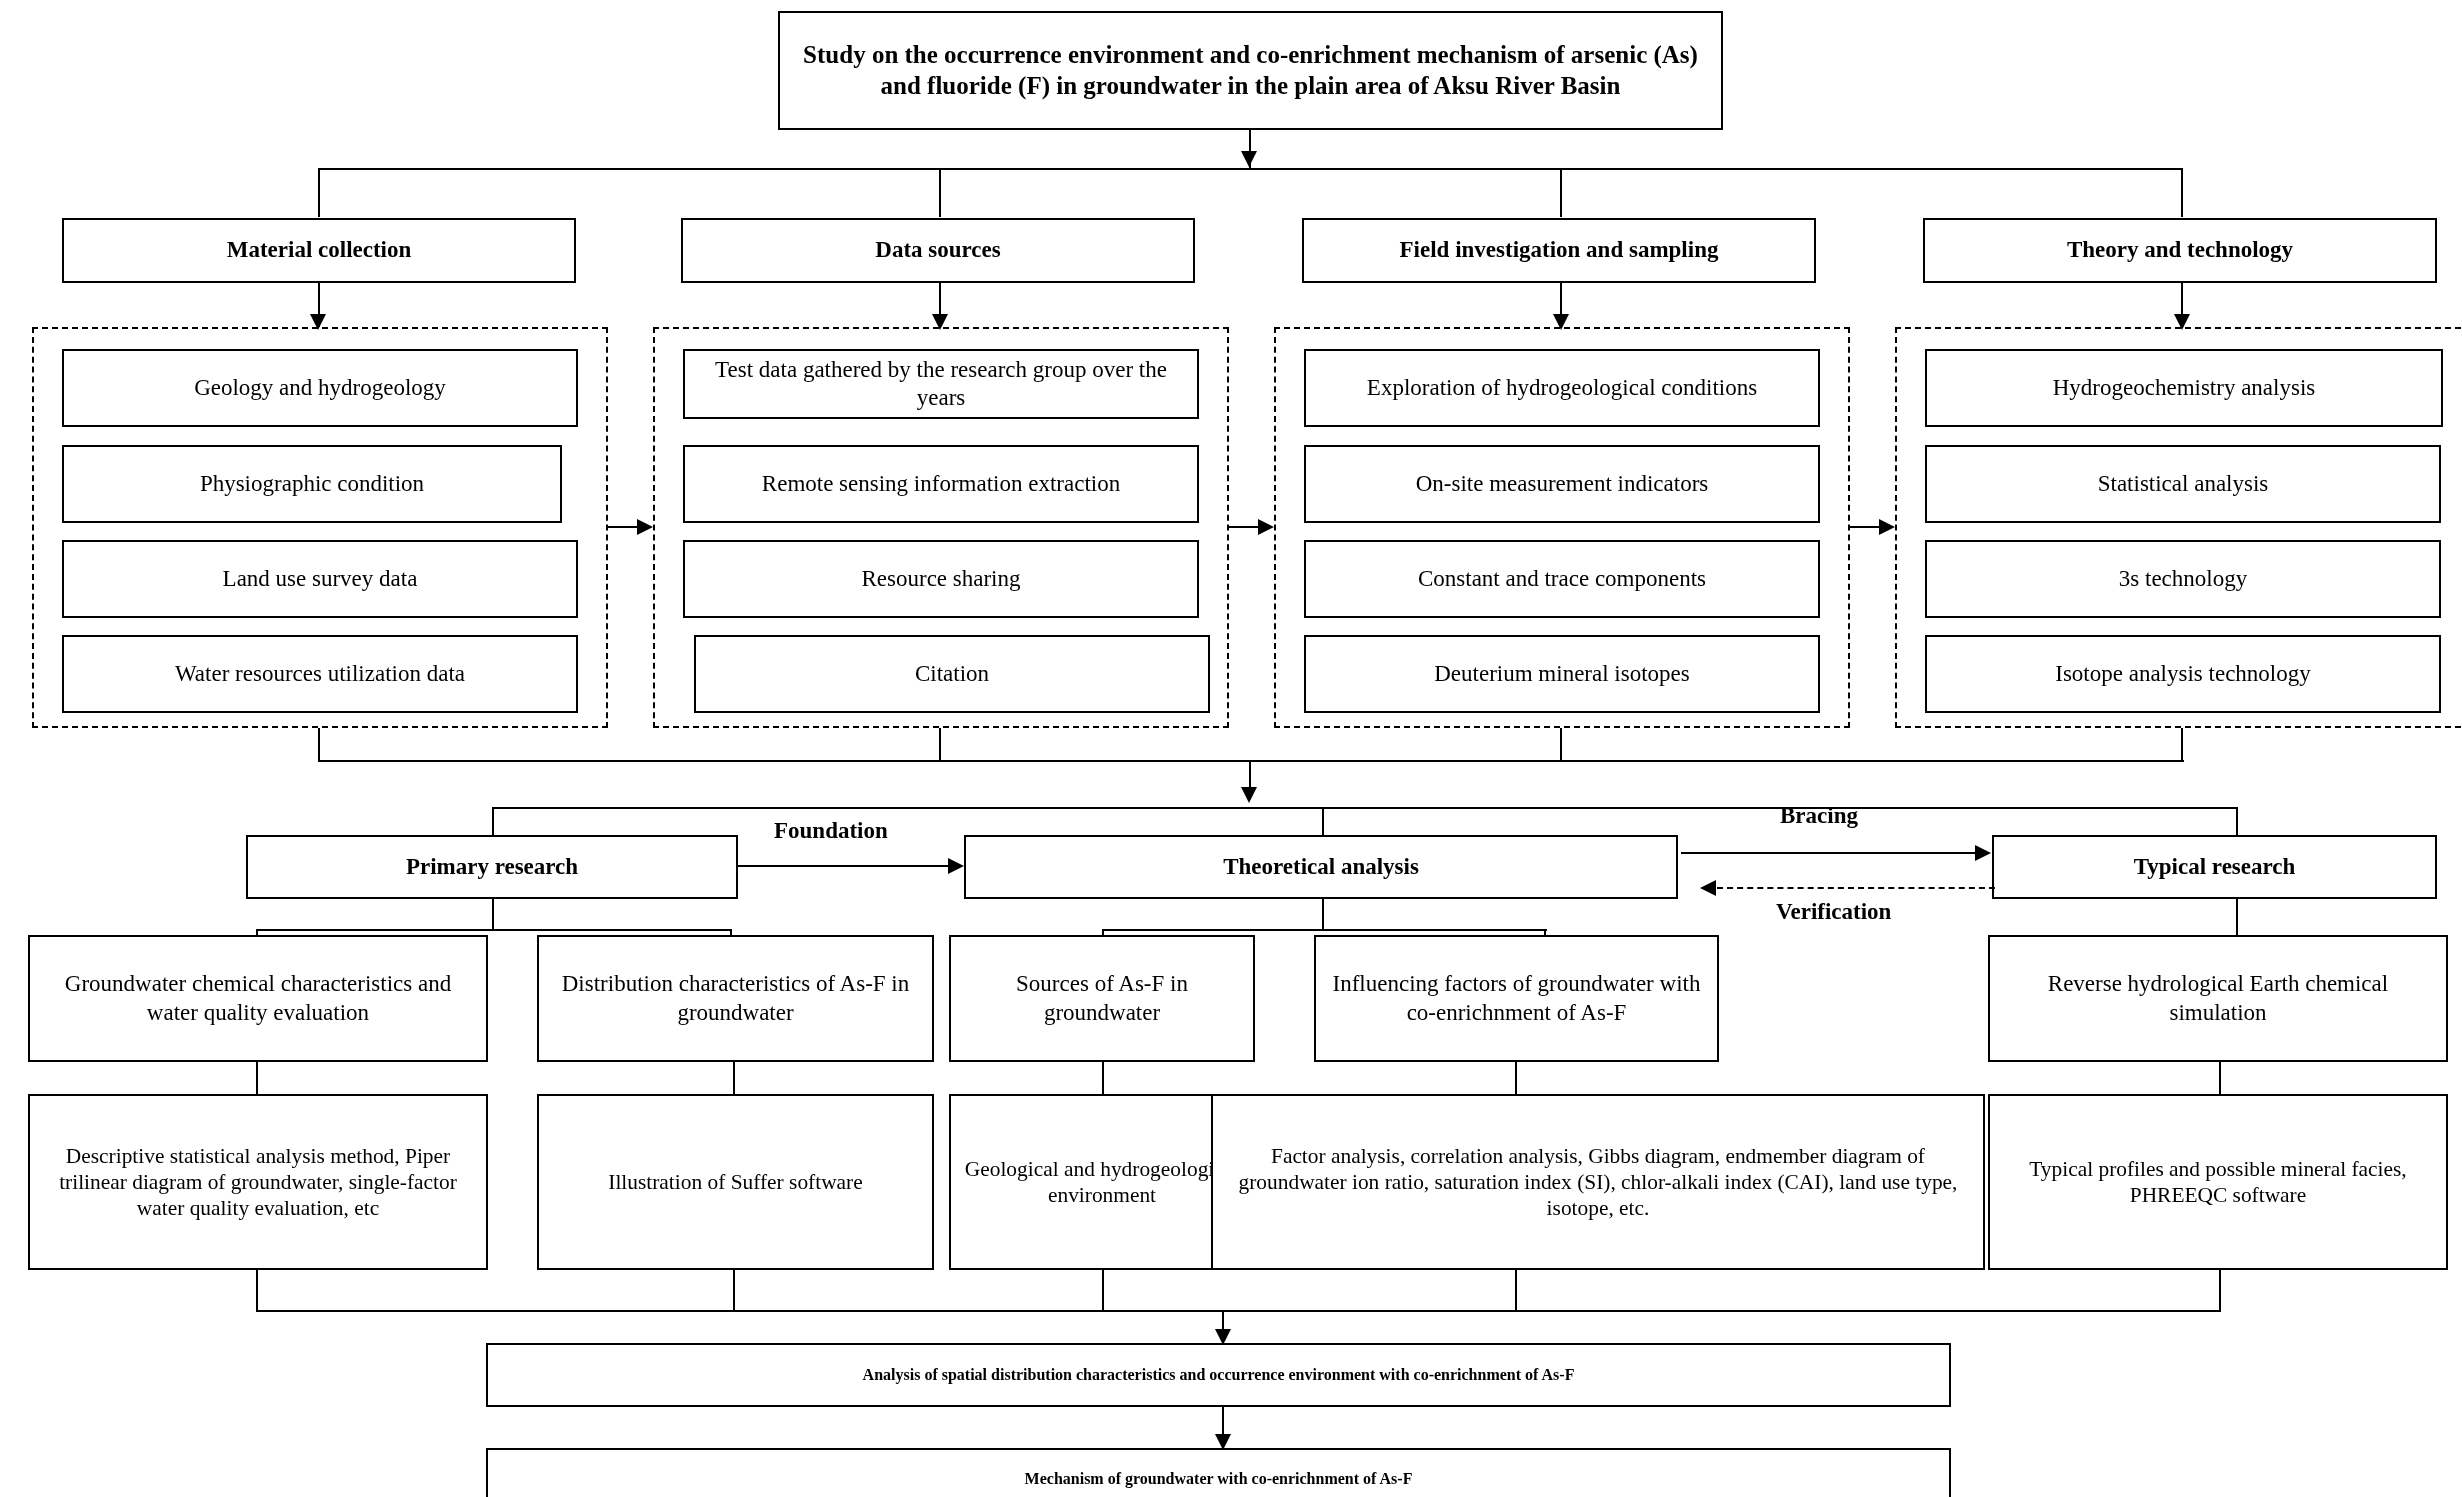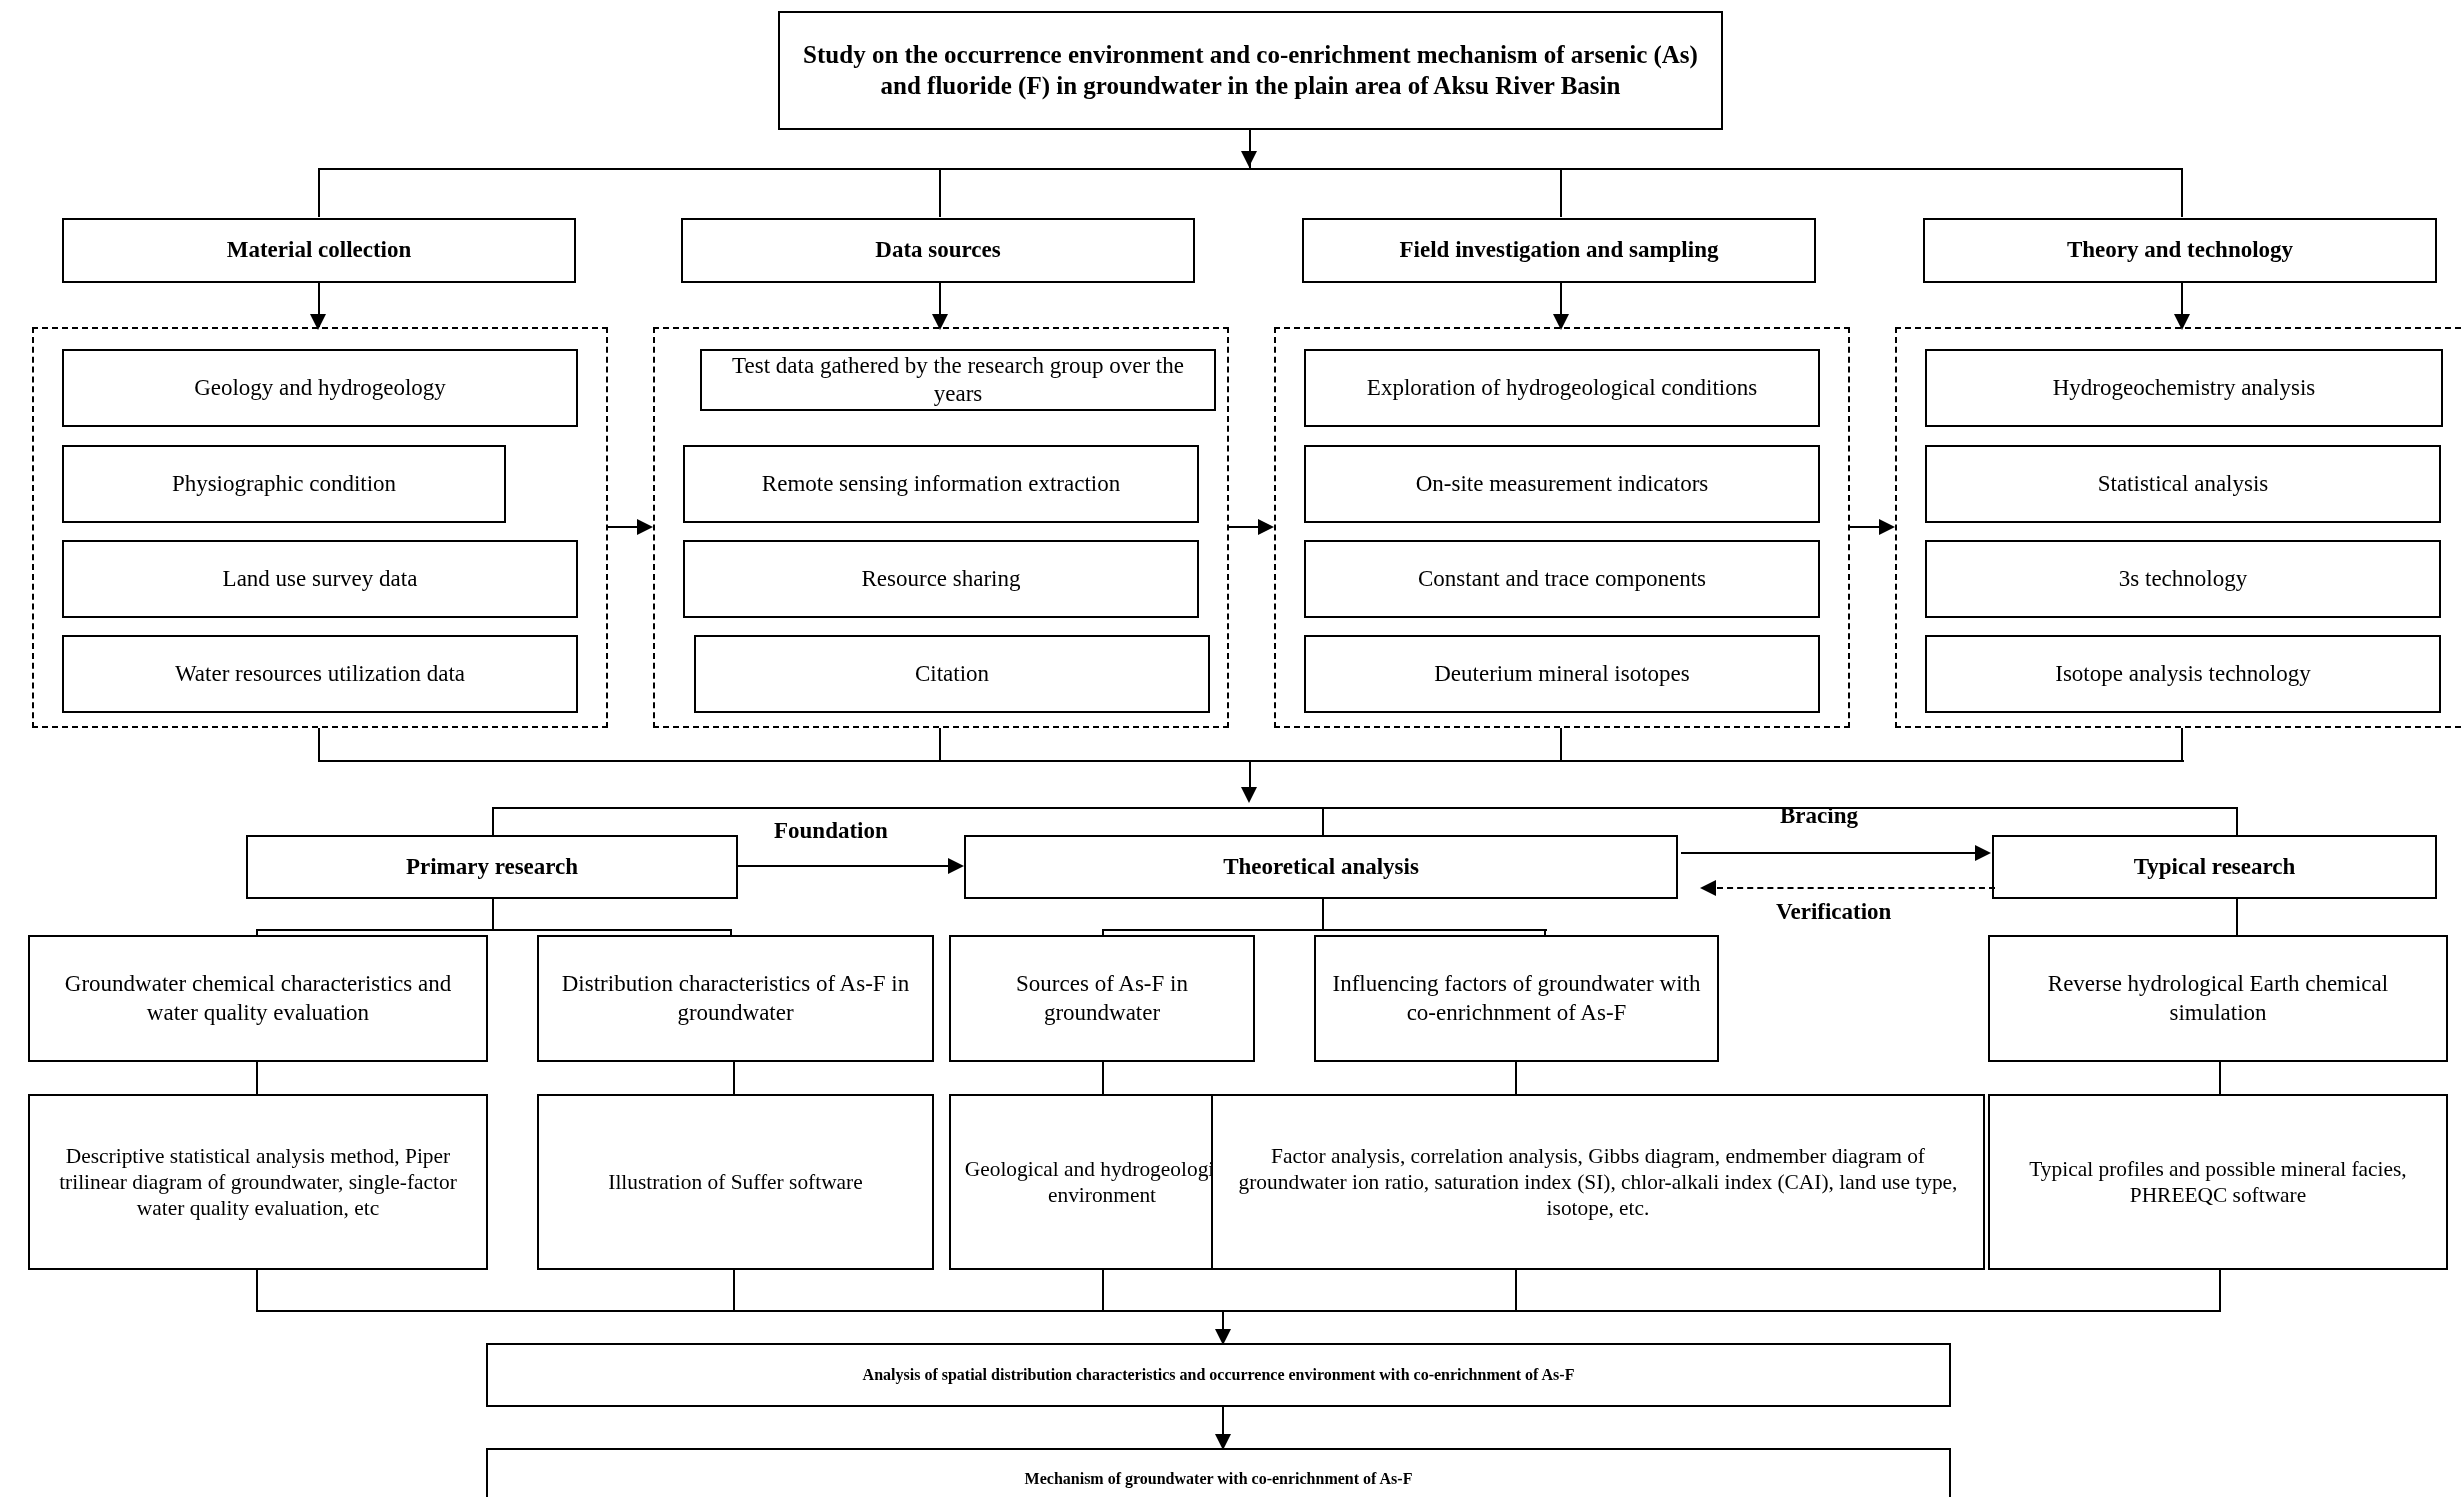--- a/index.html
+++ b/index.html
@@ -97,31 +97,31 @@
   <div class="hline" style="left:607px;top:526px;width:32px;"></div>
   <div class="arrow-right" style="left:637px;top:519px;"></div>
   <div class="hline" style="left:1228px;top:526px;width:32px;"></div>
   <div class="arrow-right" style="left:1258px;top:519px;"></div>
   <div class="hline" style="left:1850px;top:526px;width:32px;"></div>
   <div class="arrow-right" style="left:1879px;top:519px;"></div>
 
   <div class="box fs-item" style="left:62px;top:349px;width:516px;height:78px;">
     <span>Geology and hydrogeology</span>
     </div>
-  <div class="box fs-item" style="left:62px;top:445px;width:444px;height:78px;">
+  <div class="box fs-item" style="left:62px;top:445px;width:500px;height:78px;">
     <span>Physiographic condition</span>
     </div>
   <div class="box fs-item" style="left:62px;top:540px;width:516px;height:78px;">
     <span>Land use survey data</span>
     </div>
   <div class="box fs-item" style="left:62px;top:635px;width:516px;height:78px;">
     <span>Water resources utilization data</span>
     </div>
 
-  <div class="box fs-item" style="left:683px;top:349px;width:516px;height:62px;margin-left:17px;">
+  <div class="box fs-item" style="left:683px;top:349px;width:516px;height:70px;">
     <span>Test data gathered by the research group over the years</span>
     </div>
   <div class="box fs-item" style="left:683px;top:445px;width:516px;height:78px;">
     <span>Remote sensing information extraction</span>
     </div>
   <div class="box fs-item" style="left:683px;top:540px;width:516px;height:78px;">
     <span>Resource sharing</span>
     </div>
   <div class="box fs-item" style="left:683px;top:635px;width:516px;height:78px;margin-left:11px;">
     <span>Citation</span>

